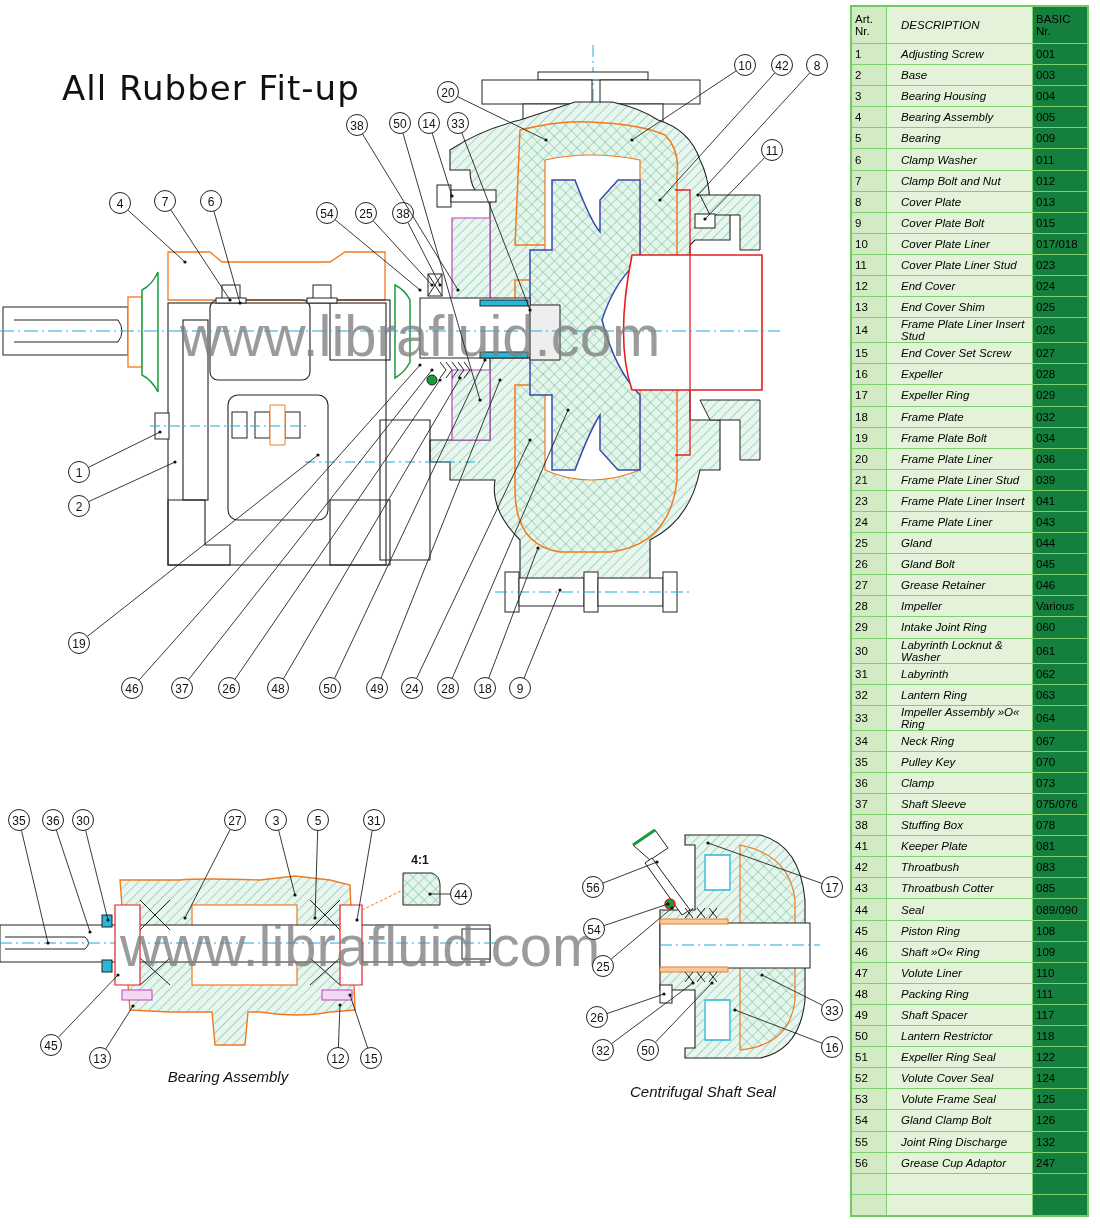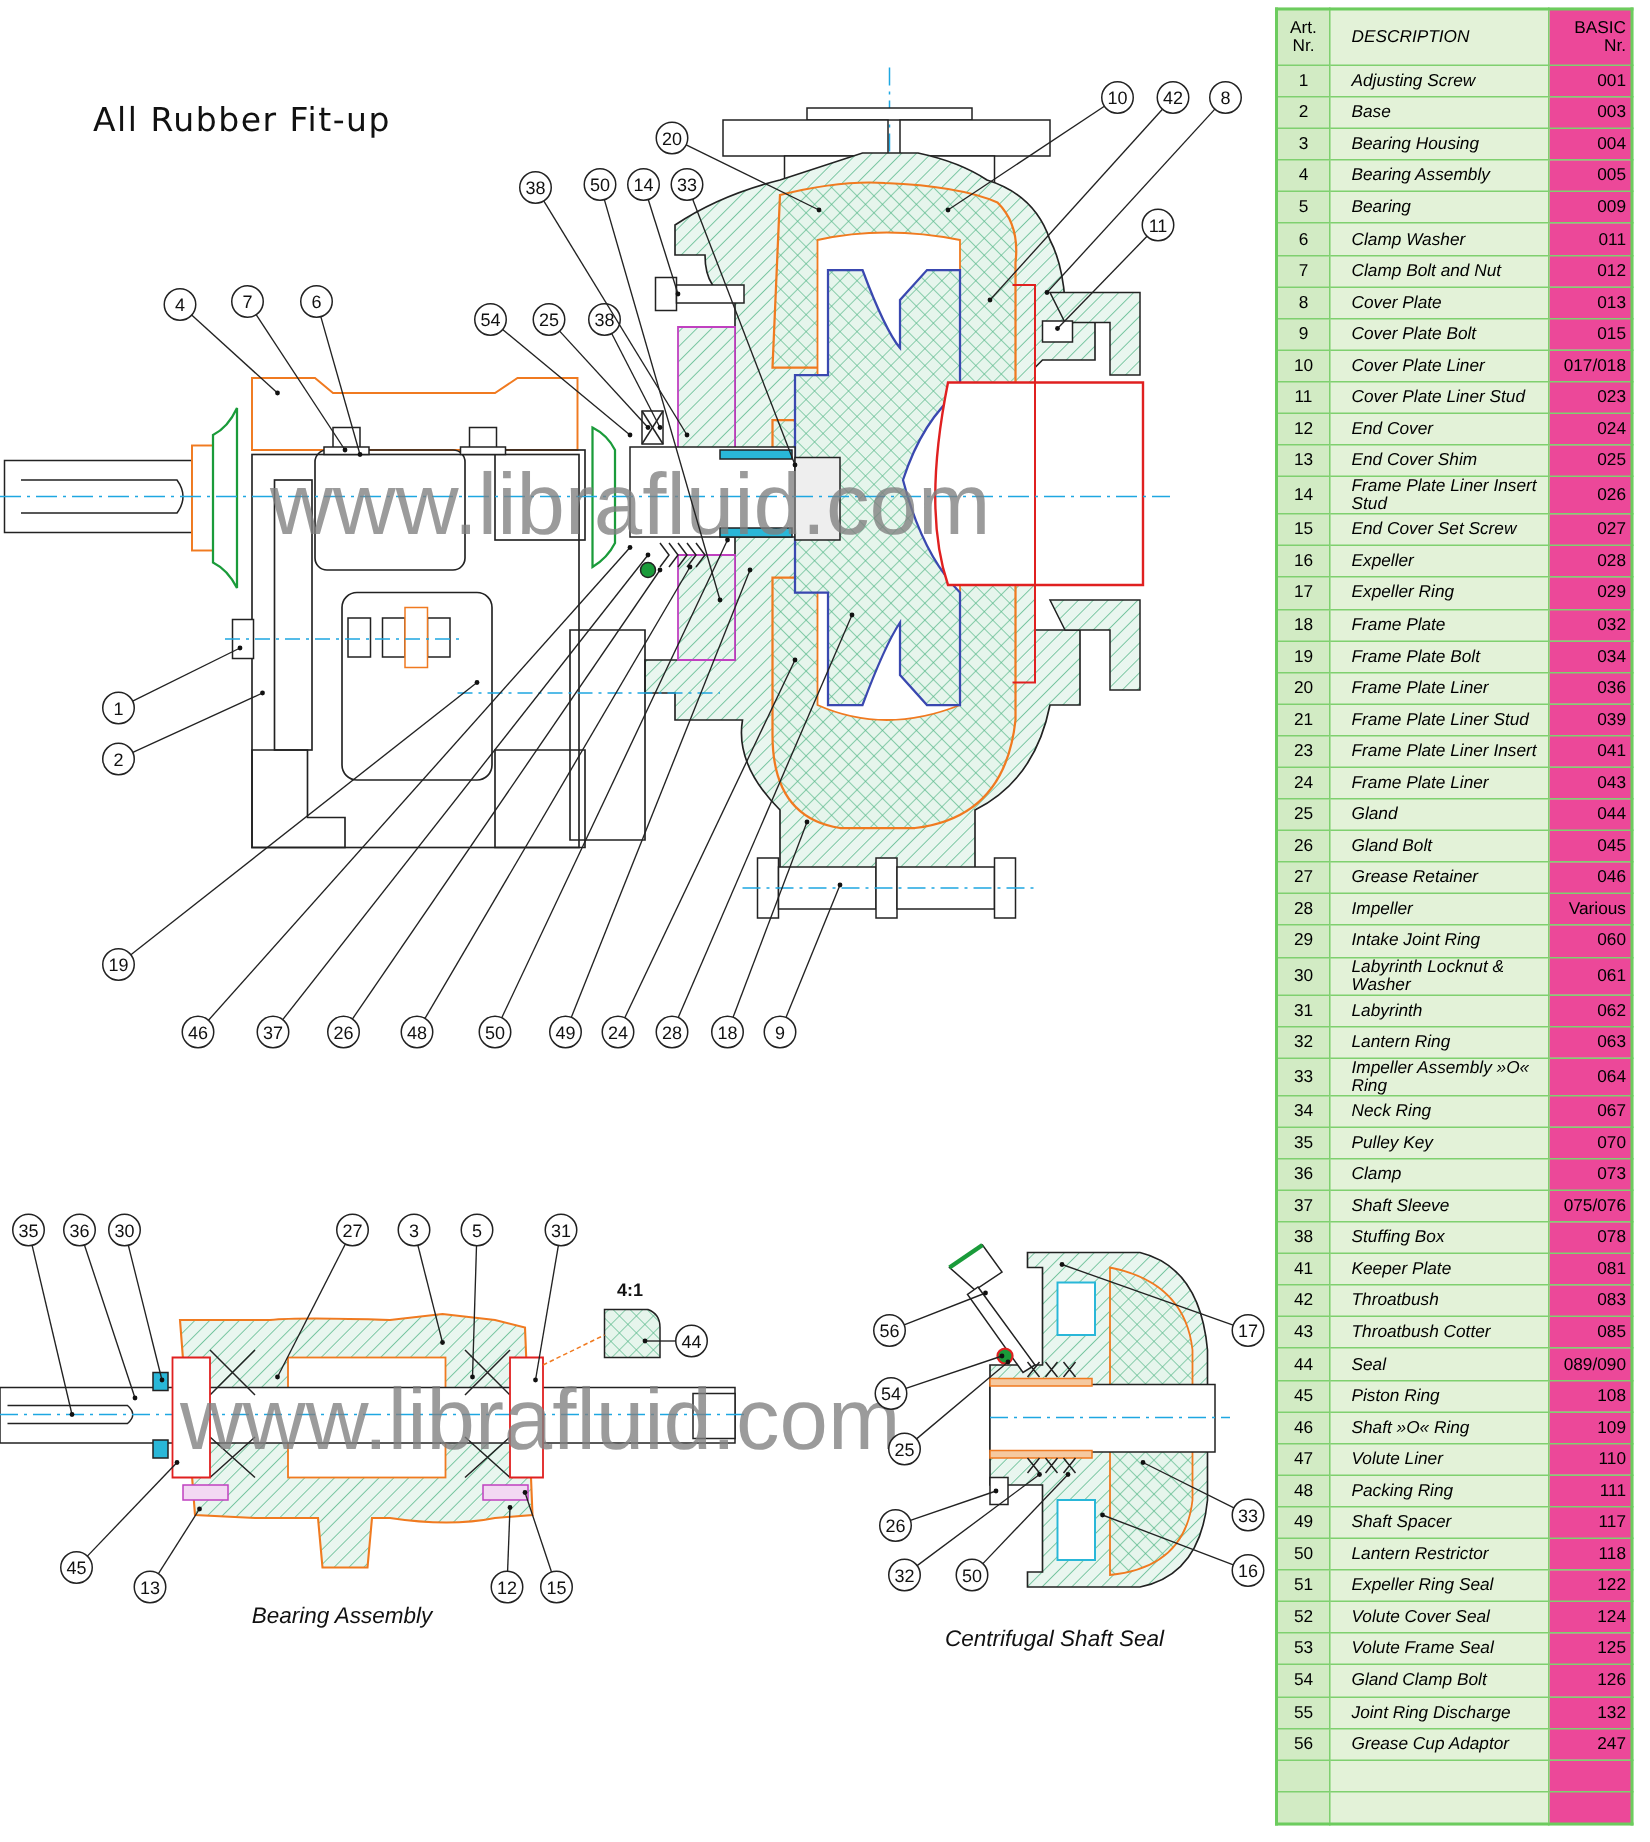--- a/index.html
+++ b/index.html
@@ -1,28 +1,28 @@
 <!DOCTYPE html>
 <html><head>
 <meta charset="utf-8">
 <style>
   html, body { margin:0; padding:0; background:#ffffff; }
   body { width:1100px; height:1228px; position:relative; overflow:hidden; font-family:"Liberation Sans", sans-serif; }
-  #title { position:absolute; left:62px; top:68px; font-family:"DejaVu Sans", sans-serif; font-size:22px; letter-spacing:1px; color:#111;text-align:right; }
+  #title { position:absolute; left:62px; top:68px; font-family:"DejaVu Sans", sans-serif; font-size:34px; letter-spacing:1px; color:#111;text-align:right; }
   svg#drawing { position:absolute; left:0; top:0; }
   .lbl { font-family:"Liberation Sans", sans-serif; font-size:12px; fill:#111; text-anchor:middle; dominant-baseline:central; }
   .cap { font-family:"Liberation Sans", sans-serif; font-style:italic; font-size:15px; fill:#111; text-anchor:middle; }
   .wm { font-family:"Liberation Sans", sans-serif; font-size:58px; fill:#808080; opacity:0.78; }
   
   #parts { position:absolute; left:850px; top:5px; width:239px; border-collapse:collapse; font-family:"Liberation Sans", sans-serif; font-size:11.5px; background:#e3f2d8; border:2px solid #6ccc5e; }
   #parts td, #parts th { border:1px solid #7fd06f; height:20.1px; padding:0 3px; }
   #parts th { font-weight:normal; height:36px; }
-  #parts .c-nr { width:28px; text-align:center; background:#d2ebc4; }
+  #parts .c-nr { width:28px; text-align:left; background:#d2ebc4; }
   #parts .c-desc { text-align:left; font-style:italic; padding-left:14px; }
-  #parts .c-basic { width:48px; text-align:right; background:#ec4899; }
+  #parts .c-basic { width:48px; text-align:left; background:#15803d; }
   #parts th.c-desc { font-style:italic; }
 </style>
 </head>
 <body>
 
 <div id="title">All Rubber Fit-up</div>
 
 <svg id="drawing" width="845" height="1228" viewBox="0 0 845 1228">
   <defs>
     <pattern id="hatch" patternUnits="userSpaceOnUse" width="7" height="7" patternTransform="rotate(45)">

